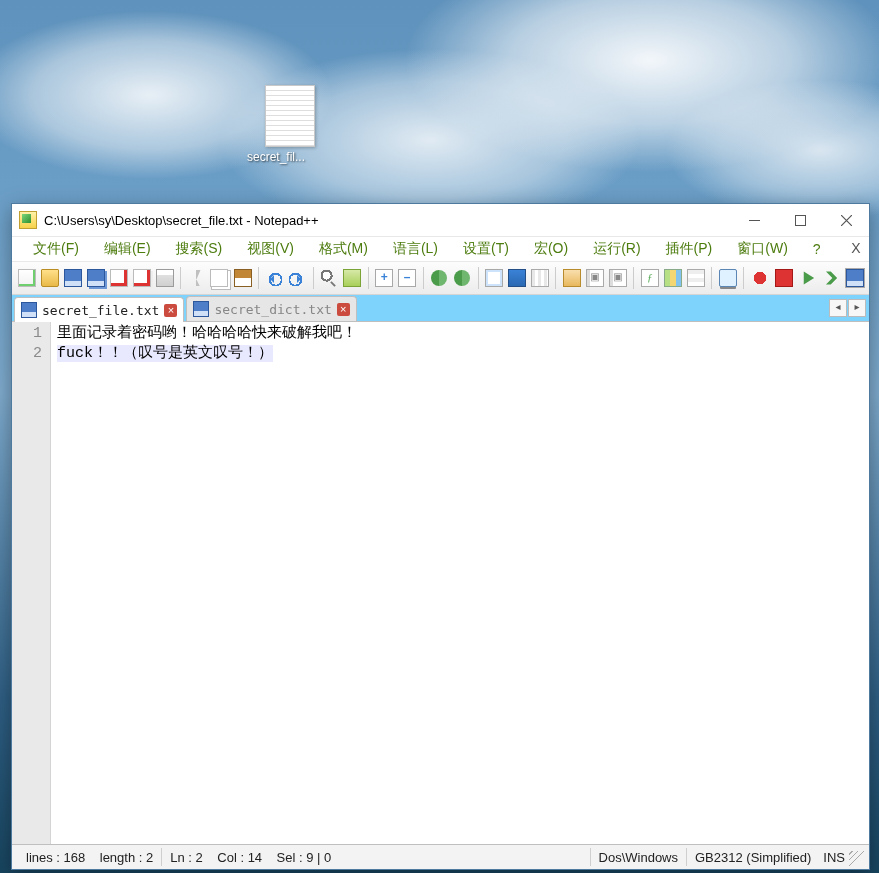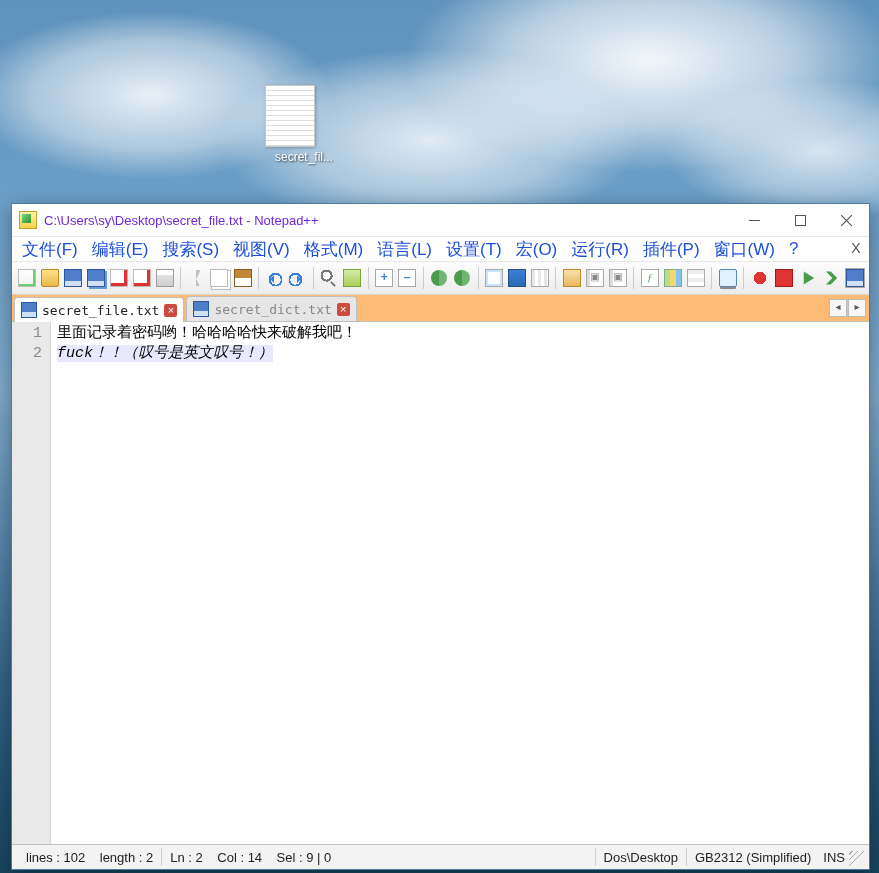--- a/index.html
+++ b/index.html
@@ -13,21 +13,21 @@
     position: absolute; inset: 0;
     background:
       radial-gradient(ellipse 350px 160px at 650px 60px, rgba(255,255,255,.92), rgba(255,255,255,.55) 40%, rgba(255,255,255,0) 70%),
       radial-gradient(ellipse 260px 120px at 150px 95px, rgba(255,255,255,.85), rgba(255,255,255,.45) 45%, rgba(255,255,255,0) 70%),
       radial-gradient(ellipse 300px 130px at 430px 140px, rgba(255,255,255,.8), rgba(255,255,255,.4) 45%, rgba(255,255,255,0) 70%),
       radial-gradient(ellipse 220px 100px at 820px 150px, rgba(255,255,255,.75), rgba(255,255,255,.35) 45%, rgba(255,255,255,0) 70%),
       linear-gradient(#5f92bc 0%, #6da0c8 25%, #7fabce 45%, #2f5f84 80%, #184560 100%);
   }
   
   .desktop-icon {
-    position: absolute; left: 247px; top: 85px; width: 86px; text-align: right;
+    position: absolute; left: 247px; top: 85px; width: 86px; text-align: left;
     cursor: default;
   }
   .desktop-icon .txt-icon {
     width: 48px; height: 60px; margin: 0 auto 3px;
     background:
       repeating-linear-gradient(#fff 0 4px, #dedede 4px 5px),
       #fff;
     border: 1px solid #c8c8c8;
     box-shadow: 1px 1px 3px rgba(0,0,0,.25);
   }
@@ -46,30 +46,30 @@
     height: 32px; display: flex; align-items: center; background: #fff;
     border-bottom: 1px solid #e8e8e8;
   }
   .titlebar .app-icon {
     width: 16px; height: 16px; margin: 0 7px;
     background: linear-gradient(#fff1a8,#f7d24a); border: 1px solid #bfa030;
     position: relative;
   }
   .titlebar .app-icon::after{ content:""; position:absolute; left:2px; top:2px; width:9px; height:9px;
     background: linear-gradient(135deg,#7bd67b,#2d8f2d); }
-  .titlebar .title { flex: 1; color: #6d28d9; font-size: 13px; white-space: nowrap; overflow: hidden; }
+  .titlebar .title { flex: 1; color: #000000; font-size: 13px; white-space: nowrap; overflow: hidden; }
   .winbtns { display: flex; }
   .winbtn { width: 46px; height: 32px; display:flex; align-items:center; justify-content:center; color:#555; }
   .winbtn svg { width:11px; height:11px; }
   
   .menubar {
     height: 24px; display:flex; align-items:center; padding: 0 3px; border-bottom: 1px solid #e8e8e8;
     position: relative;
   }
-  .menubar .item { padding: 2px 7px; font-size:17px; color:#1d4ed8; }
+  .menubar .item { padding: 2px 7px; font-size:14px; color:#4d7c0f;margin-left:11px; }
   .menubar .help { padding:2px 7px; }
   .menubar .mclose {
     position:absolute; right:4px; top:3px; width:18px; height:18px;
     font-size:14px; color:#555; text-align:center; line-height:17px;
   }
   
   .toolbar {
     height: 30px; display:flex; align-items:center; gap:2px; padding:1px 4px;
     background: linear-gradient(#fdfdfd,#ececec); border-bottom:1px solid #d5d5d5;
   }
@@ -113,21 +113,21 @@
   .g-map    { background:linear-gradient(90deg,#b7e084 33%,#f4d772 33% 66%,#82c3f0 66%); border:1px solid #8a8;}
   .g-doclist{ background:#fff; border:1px solid #aaa; box-shadow: inset 0 4px 0 #eee, inset 0 8px 0 #fff, inset 0 12px 0 #eee;}
   .g-monitor{ background:#dff0ff; border:1.5px solid #5a86b5; border-radius:2px; box-shadow:0 3px 0 -1px #888;}
   .g-rec    { background: radial-gradient(circle,#d33 55%, transparent 56%); }
   .g-play   { background:#4a9b4a; clip-path: polygon(20% 10%,85% 50%,20% 90%); }
   .g-play2  { background:#4a9b4a; clip-path: polygon(15% 10%,55% 50%,15% 90%,45% 90%,85% 50%,45% 10%); }
   .g-savem  { background:#4f7ec8; border:1px solid #2d579c; box-shadow: inset 0 -5px 0 #cfe0f7, 0 0 0 1px #aaa;}
   .g-stop   { background:#d33; border:1px solid #a51818; width:12px; height:12px; margin:2px;}
   
   .tabbar {
-    height: 26px; background:#fdba74; border-bottom: 1px solid #bfbfbf;
+    height: 26px; background:#7dd3fc; border-bottom: 1px solid #bfbfbf;
     display:flex; align-items:flex-end; padding-left:2px; position:relative;
   }
   .tab {
     height:24px; display:flex; align-items:center; gap:5px; padding:0 6px 0 6px;
     border:1px solid #bfbfbf; border-bottom:none;
     border-radius:4px 4px 0 0; margin-right:2px;
     font-family: "SimSun","NSimSun",monospace; font-size:13px;
   }
   .tab.active { background:#fff; position:relative; top:1px; }
   .tab.inactive { background:#e6e6e6; color:#878787;justify-content:space-between; }
@@ -137,21 +137,21 @@
   .tabnav div{ width:16px; height:16px; border:1px solid #bbb; background:#f7f7f7; text-align:center; line-height:14px; font-size:10px; color:#555;}
   
   .editor {
     flex:1; display:flex; background:#fff; font-family:"SimSun","NSimSun","Courier New",monospace; font-size:15px;
     overflow:hidden;
   }
   .gutter { width:38px; background:#e9e9e9; border-right:1px solid #d5d5d5; text-align:right;
     color:#8a8a8a; padding-top:2px;}
   .gutter div{ padding:0 8px; height:20px; line-height:20px;}
   .textarea { flex:1; padding:2px 0 0 6px; white-space:pre; line-height:20px; color:#000;}
-  .caret-line { background:#e8e8ff; display:inline;font-style:italic;}
+  .caret-line { background:#e8e8ff; display:inline;}
   
   .statusbar {
     height:24px; border-top:1px solid #bfbfbf; background:#f3f3f3;
     display:flex; align-items:center; font-size:13px; color:#222;
     padding: 0 4px 0 6px;
   }
   .statusbar .cell { padding:0 8px; white-space:nowrap; }
   .statusbar .sep  { width:1px; height:18px; background:#cfcfcf; }
   .statusbar .spring{ flex:1; }
   .grip { width:16px; height:16px; align-self:flex-end; margin-bottom:2px;
@@ -344,34 +344,34 @@
     <div class="gutter">
       <div>1</div>
       <div>2</div>
     </div>
     <div class="textarea"><span>里面记录着密码哟！哈哈哈哈快来破解我吧！</span>
 <span class="caret-line">fuck！！（叹号是英文叹号！）</span></div>
   </div>
 
   <div class="statusbar">
     <div class="cell">
-      <span>lines :</span>&nbsp;<span>102</span>
+      <span>lines :</span>&nbsp;<span>168</span>
       &nbsp;&nbsp;
       <span>length :</span>&nbsp;<span>2</span>
     </div>
     <div class="sep"></div>
     <div class="cell">
       <span>Ln :</span>&nbsp;<span>2</span>
       &nbsp;&nbsp;
       <span>Col :</span>&nbsp;<span>14</span>
       &nbsp;&nbsp;
       <span>Sel :</span>&nbsp;<span>9 | 0</span>
     </div>
     <div class="spring"></div>
     <div class="sep"></div>
-    <div class="cell">Dos\Desktop</div>
+    <div class="cell">Dos\Windows</div>
     <div class="sep"></div>
     <div class="cell">GB2312 (Simplified)</div>
     <div class="cell" style="padding:0 4px">INS</div>
     <div class="grip"></div>
   </div>
 
 </div>
 
 </body></html>

